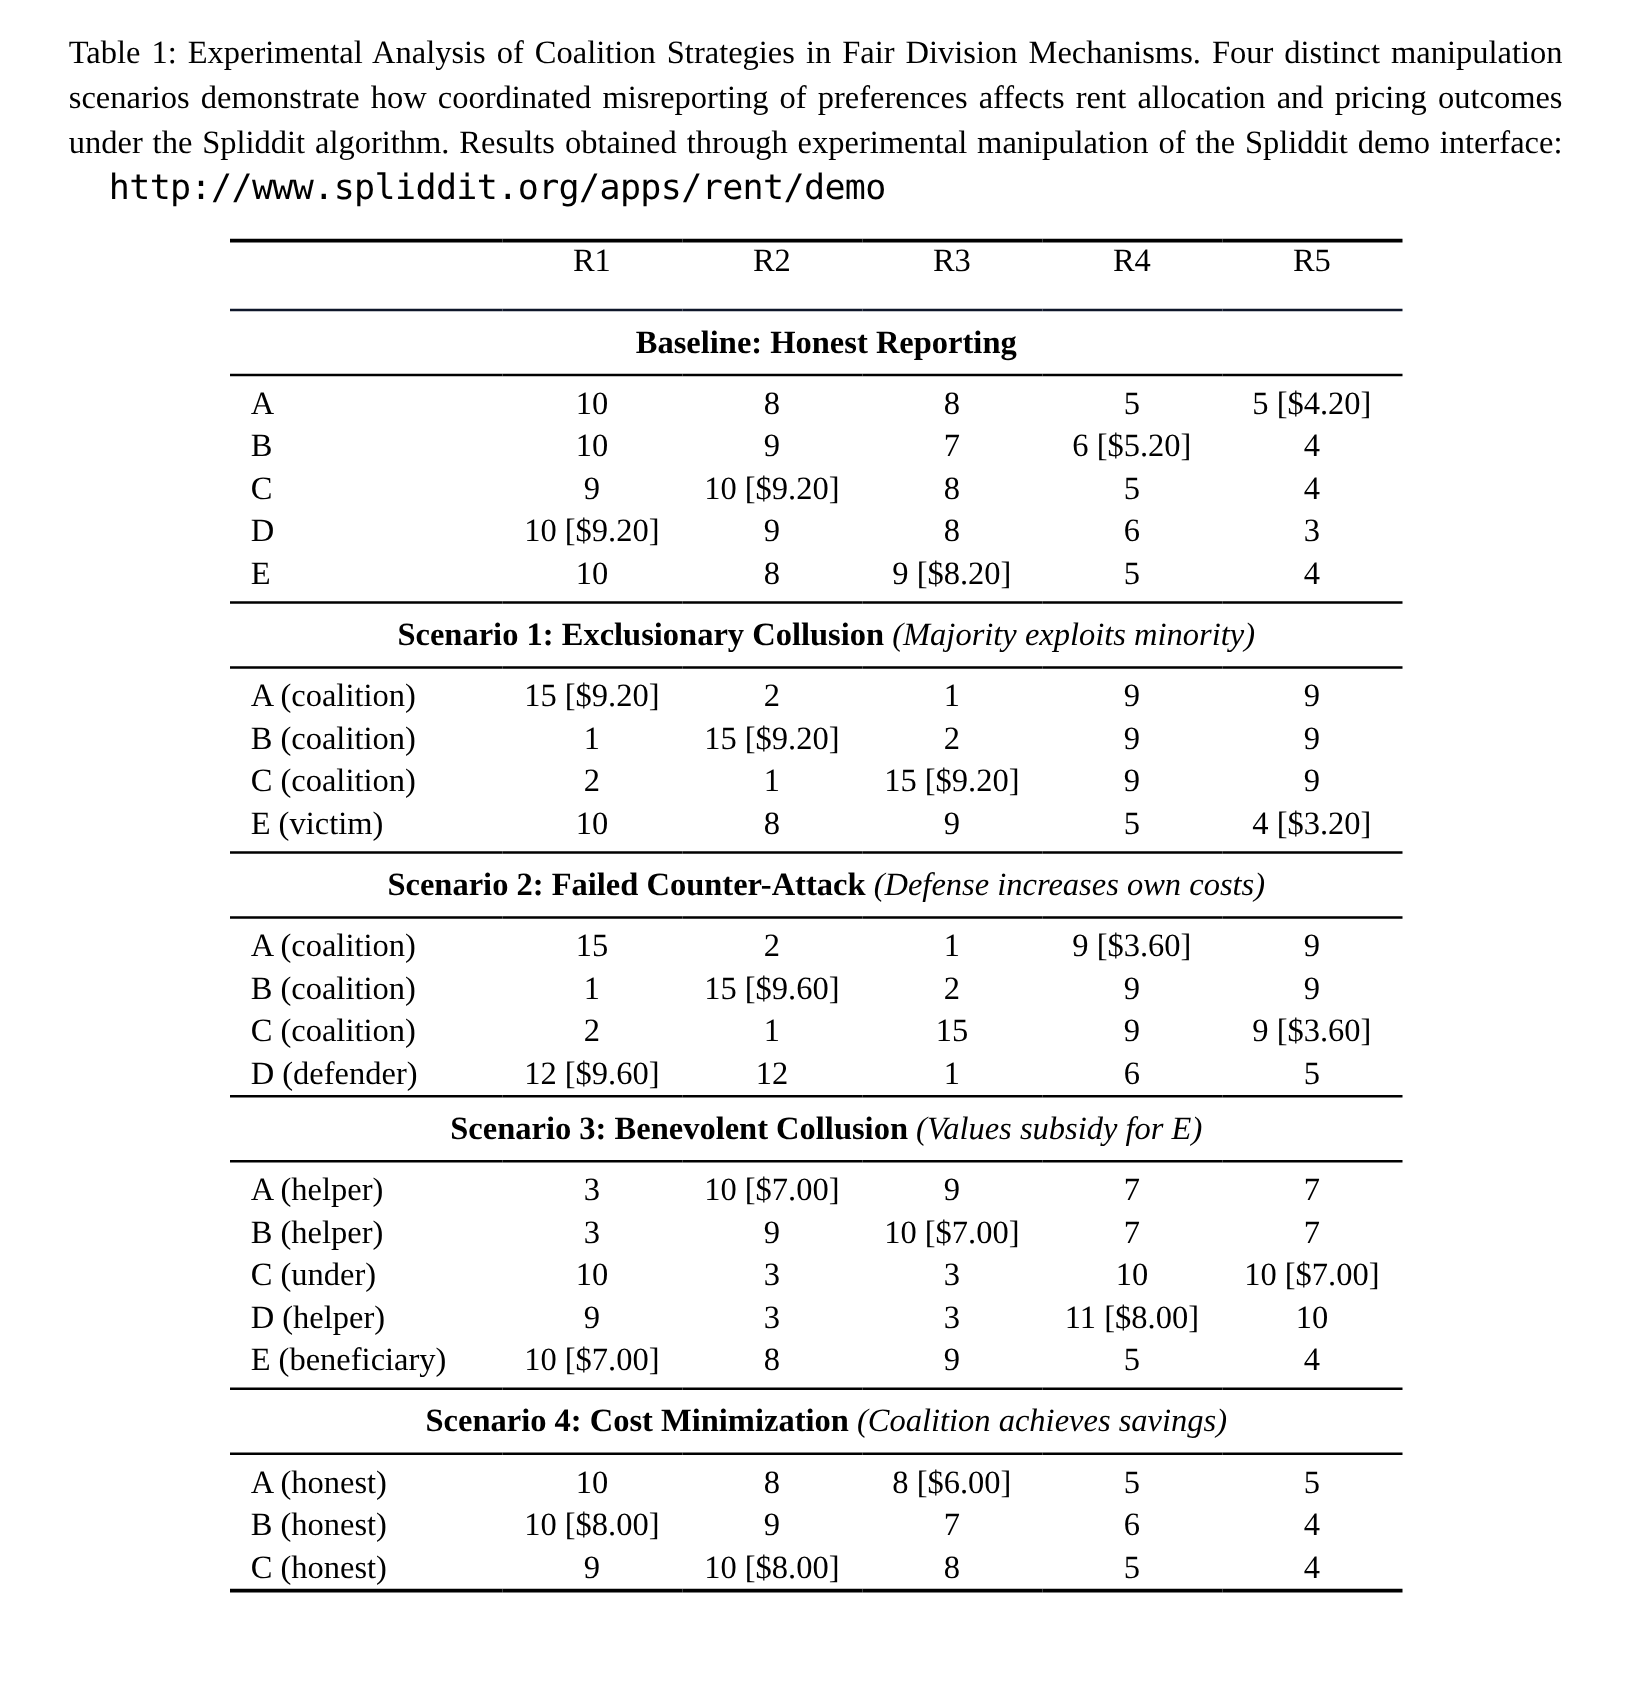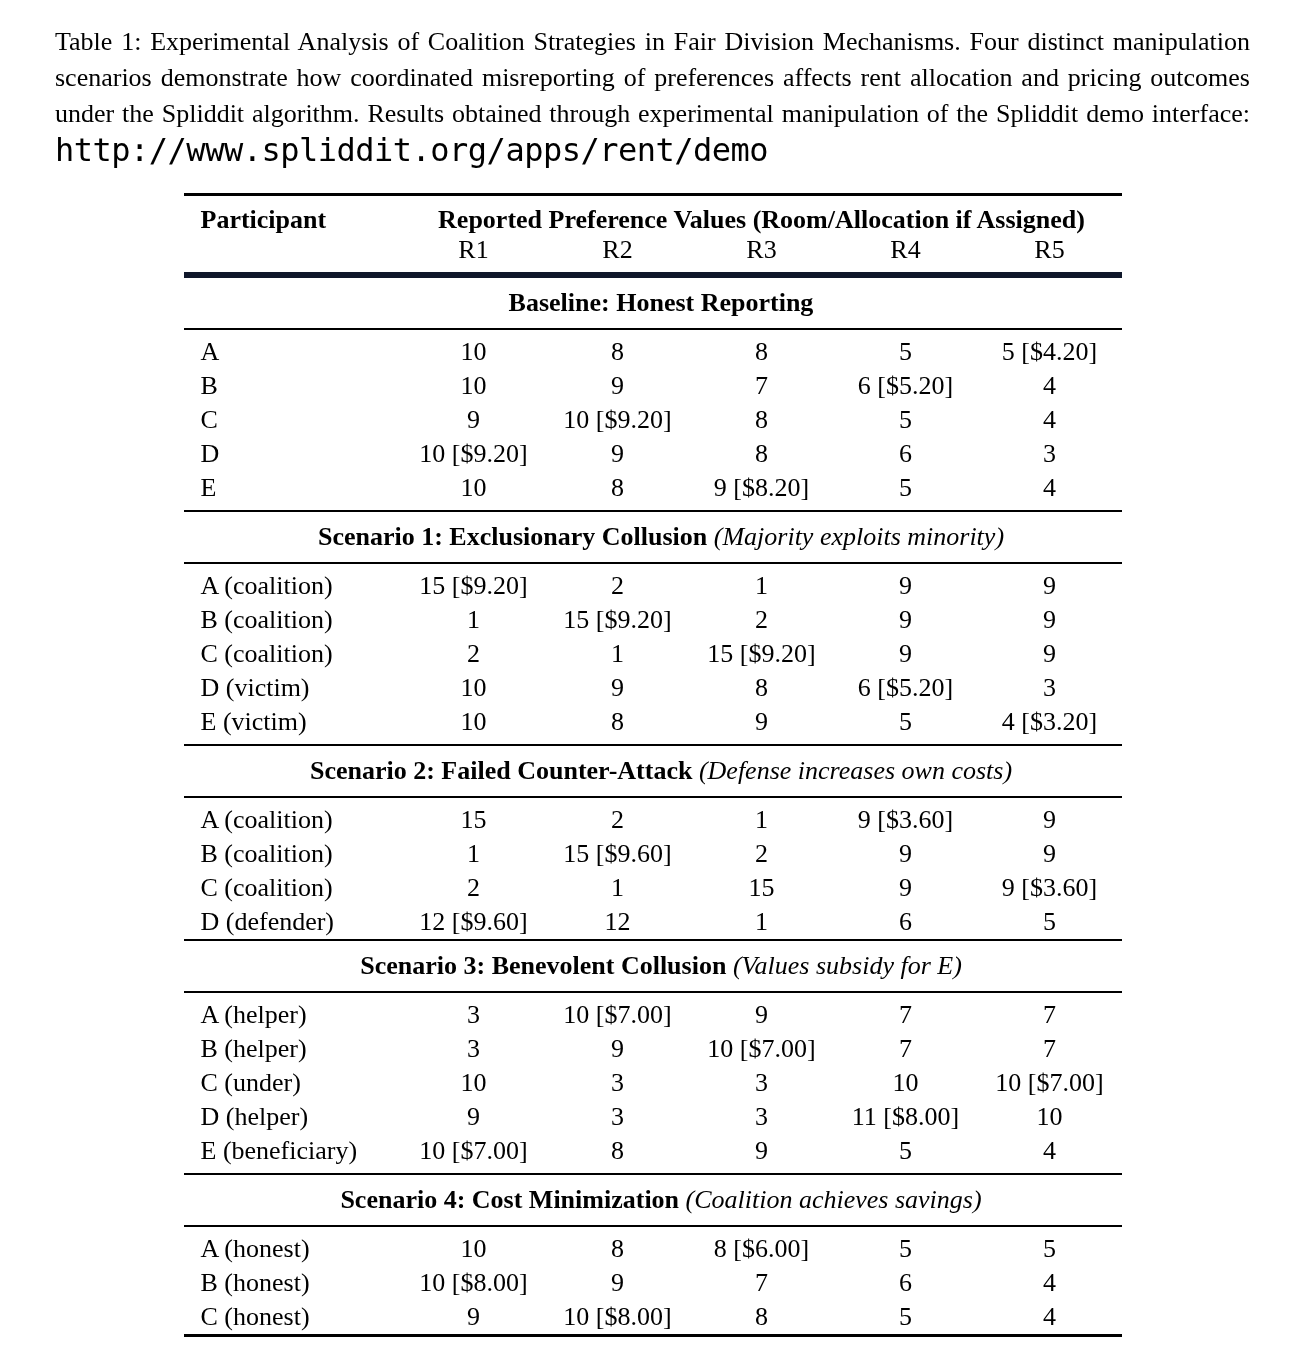--- a/index.html
+++ b/index.html
@@ -8,39 +8,39 @@
     width: 1305px; height: 1345px; overflow: hidden;
     font-family: "Liberation Serif", serif; color: #000;
   }
   .caption {
     margin: 24px 55px 0 55px;
     font-size: 26px; line-height: 36px;
     text-align: justify;
   }
   .mono {
     font-family: "DejaVu Sans Mono", monospace;
-    font-size: 32px; letter-spacing: -0.5px;
+    font-size: 28px; letter-spacing: -0.5px; margin-left: 32px;
   }
   table.tbl {
     width: 938px; margin: 22px auto 0 auto;
     border-collapse: collapse;
     font-size: 26px;
     border-top: 3px solid #000;
     border-bottom: 3px solid #000;
   }
   .tbl col.c0 { width: 218px; }
   .tbl col.cn { width: 144px; }
   .tbl th, .tbl td {
     font-weight: normal; text-align: center;
     padding: 2px 0; line-height: 30px;
   }
   .tbl .pcol { text-align: left; padding-left: 17px; }
   .tbl thead tr.top th { padding-top: 9px; padding-bottom: 0; font-weight: bold; }
   .tbl thead tr.top th.group { text-align: center; }
-  .tbl thead tr.cols th { border-bottom: 6px solid #0f172a; padding-top: 0; padding-bottom: 7px; }
+  .tbl thead tr.cols th { border-bottom: 2px solid #0f172a; padding-top: 0; padding-bottom: 23px; }
   .section-row td {
     border-top: 2px solid #000; border-bottom: 2px solid #000;
     text-align: center; padding: 10px 0 10px 17px;
   }
   .sec-title { font-weight: bold; }
   .sec-note { font-style: italic; }
   .first-data-row td { padding-top: 7px; }
   .last-data-row td { padding-bottom: 7px; }
 </style>
 </head>
@@ -53,24 +53,20 @@
   <table class="tbl">
     <colgroup>
       <col class="c0">
         <col class="cn">
         <col class="cn">
         <col class="cn">
         <col class="cn">
         <col class="cn">
     </colgroup>
     <thead>
-      <tr class="top">
-        <th class="pcol">Participant</th>
-        <th class="group" colspan="5">Reported Preference Values (Room/Allocation if Assigned)</th>
-      </tr>
       <tr class="cols" id="col-row">
         <th class="pcol"></th>
       <th>R1</th>
           <th>R2</th>
           <th>R3</th>
           <th>R4</th>
           <th>R5</th>
         </tr>
     </thead>
     <tbody id="table-body">
@@ -137,28 +133,20 @@
           <td>9</td>
         </tr>
         <tr>
           <td class="pcol">C (coalition)</td>
           <td>2</td>
           <td>1</td>
           <td>15 [$9.20]</td>
           <td>9</td>
           <td>9</td>
         </tr>
-        <tr>
-          <td class="pcol">D (victim)</td>
-          <td>10</td>
-          <td>9</td>
-          <td>8</td>
-          <td>6 [$5.20]</td>
-          <td>3</td>
-        </tr>
         <tr class="last-data-row">
           <td class="pcol">E (victim)</td>
           <td>10</td>
           <td>8</td>
           <td>9</td>
           <td>5</td>
           <td>4 [$3.20]</td>
         </tr>
         <tr class="section-row">
           <td colspan="6"><span class="sec-title">Scenario 2: Failed Counter-Attack</span><span class="sec-note"> (Defense increases own costs)</span></td>

